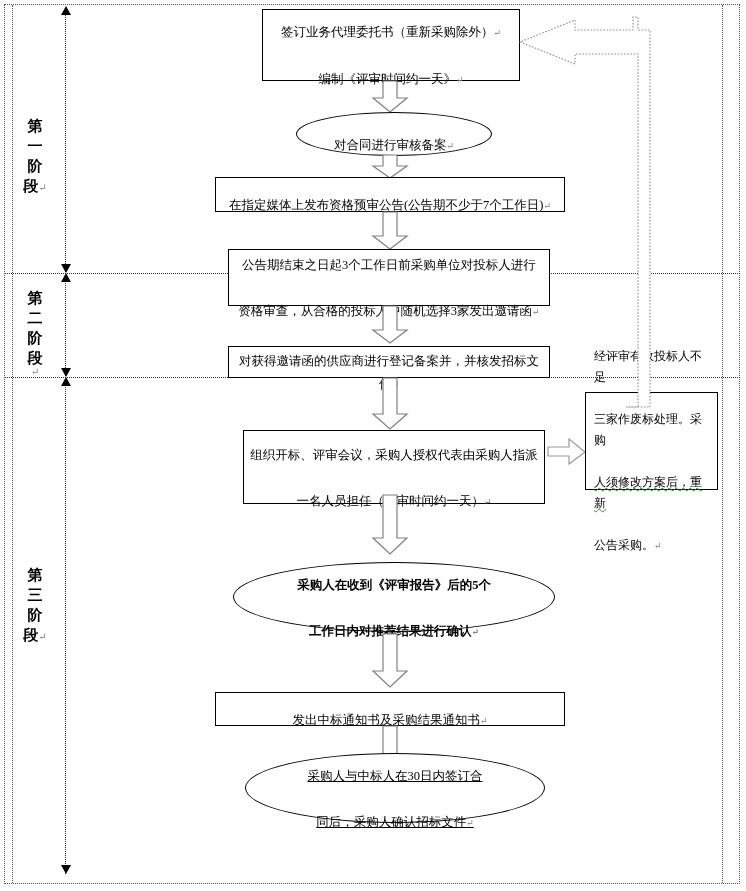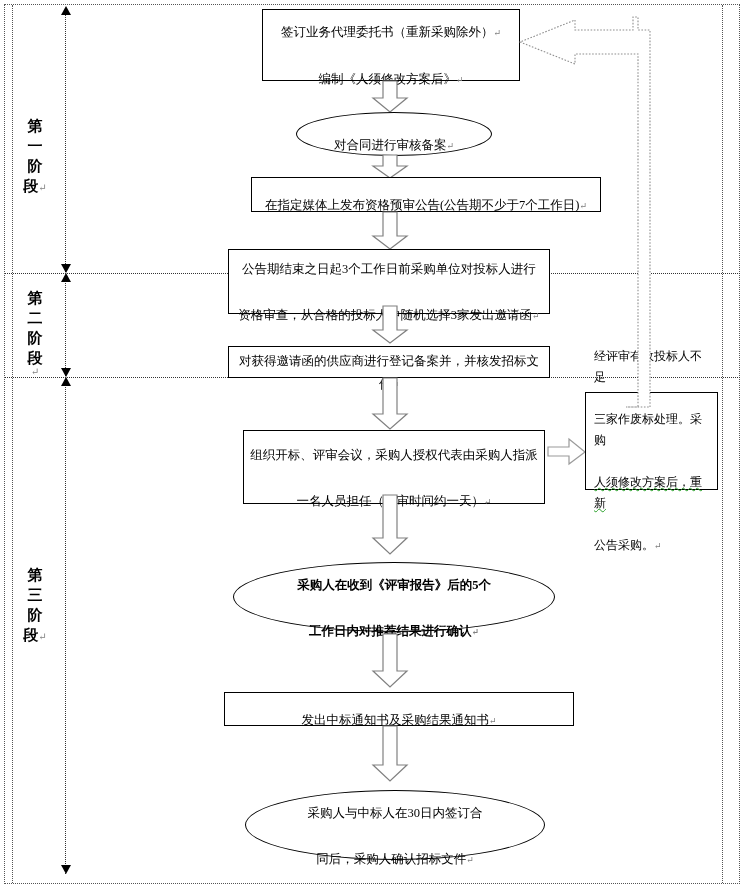--- a/index.html
+++ b/index.html
@@ -196,21 +196,21 @@
   <div class="stage-label" style="left:22px; top:565px;">
     <span>第</span>
     <span>三</span>
     <span>阶</span>
     <span><b>段</b><i class="pilcrow" style="font-style:normal">↵</i></span>
   </div>
 
   <div class="node rect" style="left:262px; top:9px; width:258px; height:72px;">
     <div class="txt">
       <span>签订业务代理委托书（重新采购除外）</span><span class="pc">↵</span><br>
-      <span>编制《人须修改方案后》</span><span class="pc">↵</span>
+      <span>编制《评审时间约一天》</span><span class="pc">↵</span>
     </div>
   </div>
 
   <div class="arrow-down" style="left:372px; top:81px;">
     <svg width="36" height="32" viewBox="0 0 36 32" aria-hidden="true">
       <polygon points="11,0 25,0 25,17 35,17 18,31 1,17 11,17" fill="#ffffff" stroke="#808080" stroke-width="1.2"></polygon>
     </svg>
   </div>
 
   <div class="node ellipse" style="left:296px; top:112px; width:196px; height:44px;">
@@ -218,33 +218,33 @@
       <span>对合同进行审核备案</span><span class="pc">↵</span>
     </div>
   </div>
 
   <div class="arrow-down" style="left:372px; top:155px;">
     <svg width="36" height="24" viewBox="0 0 36 24" aria-hidden="true">
       <polygon points="11,0 25,0 25,11 35,11 18,23 1,11 11,11" fill="#ffffff" stroke="#808080" stroke-width="1.2"></polygon>
     </svg>
   </div>
 
-  <div class="node rect" style="left:215px; top:177px; width:350px; height:35px;margin-left:36px;">
+  <div class="node rect" style="left:215px; top:177px; width:350px; height:35px;">
     <div class="txt">
       <span>在指定媒体上发布资格预审公告(公告期不少于7个工作日)</span><span class="pc">↵</span>
     </div>
   </div>
 
   <div class="arrow-down" style="left:372px; top:212px;">
     <svg width="36" height="38" viewBox="0 0 36 38" aria-hidden="true">
       <polygon points="11,0 25,0 25,24 35,24 18,37 1,24 11,24" fill="#ffffff" stroke="#808080" stroke-width="1.2"></polygon>
     </svg>
   </div>
 
-  <div class="node rect" style="left:228px; top:249px; width:322px; height:65px;">
+  <div class="node rect" style="left:228px; top:249px; width:322px; height:57px;">
     <div class="txt">
       <span>公告期结束之日起3个工作日前采购单位对投标人进行</span><br>
       <span>资格审查，从合格的投标人中随机选择3家发出邀请函</span><span class="pc">↵</span>
     </div>
   </div>
 
   <div class="arrow-down" style="left:372px; top:306px;">
     <svg width="36" height="38" viewBox="0 0 36 38" aria-hidden="true">
       <polygon points="11,0 25,0 25,24 35,24 18,37 1,24 11,24" fill="#ffffff" stroke="#808080" stroke-width="1.2"></polygon>
     </svg>
@@ -319,32 +319,32 @@
       <span>工作日内对推荐结果进行确认</span><span class="pc">↵</span>
     </div>
   </div>
 
   <div class="arrow-down" style="left:372px; top:634px;">
     <svg width="36" height="54" viewBox="0 0 36 54" aria-hidden="true">
       <polygon points="11,0 25,0 25,37 35,37 18,53 1,37 11,37" fill="#ffffff" stroke="#808080" stroke-width="1.2"></polygon>
     </svg>
   </div>
 
-  <div class="node rect" style="left:224px; top:692px; width:350px; height:34px;">
+  <div class="node rect" style="left:215px; top:692px; width:350px; height:34px;">
     <div class="txt">
       <span>发出中标通知书及采购结果通知书</span><span class="pc">↵</span>
     </div>
   </div>
 
   <div class="arrow-down" style="left:372px; top:726px;">
     <svg width="36" height="56" viewBox="0 0 36 56" aria-hidden="true">
       <polygon points="11,0 25,0 25,39 35,39 18,55 1,39 11,39" fill="#ffffff" stroke="#808080" stroke-width="1.2"></polygon>
     </svg>
   </div>
 
-  <div class="node ellipse" style="left:245px; top:790px; width:300px; height:70px;">
+  <div class="node ellipse" style="left:245px; top:753px; width:300px; height:70px;text-decoration:underline;">
     <div class="txt">
       <span>采购人与中标人在30日内签订合</span><br>
       <span>同后，采购人确认招标文件</span><span class="pc">↵</span>
     </div>
   </div>
 
 </div>
 
 </body></html>

